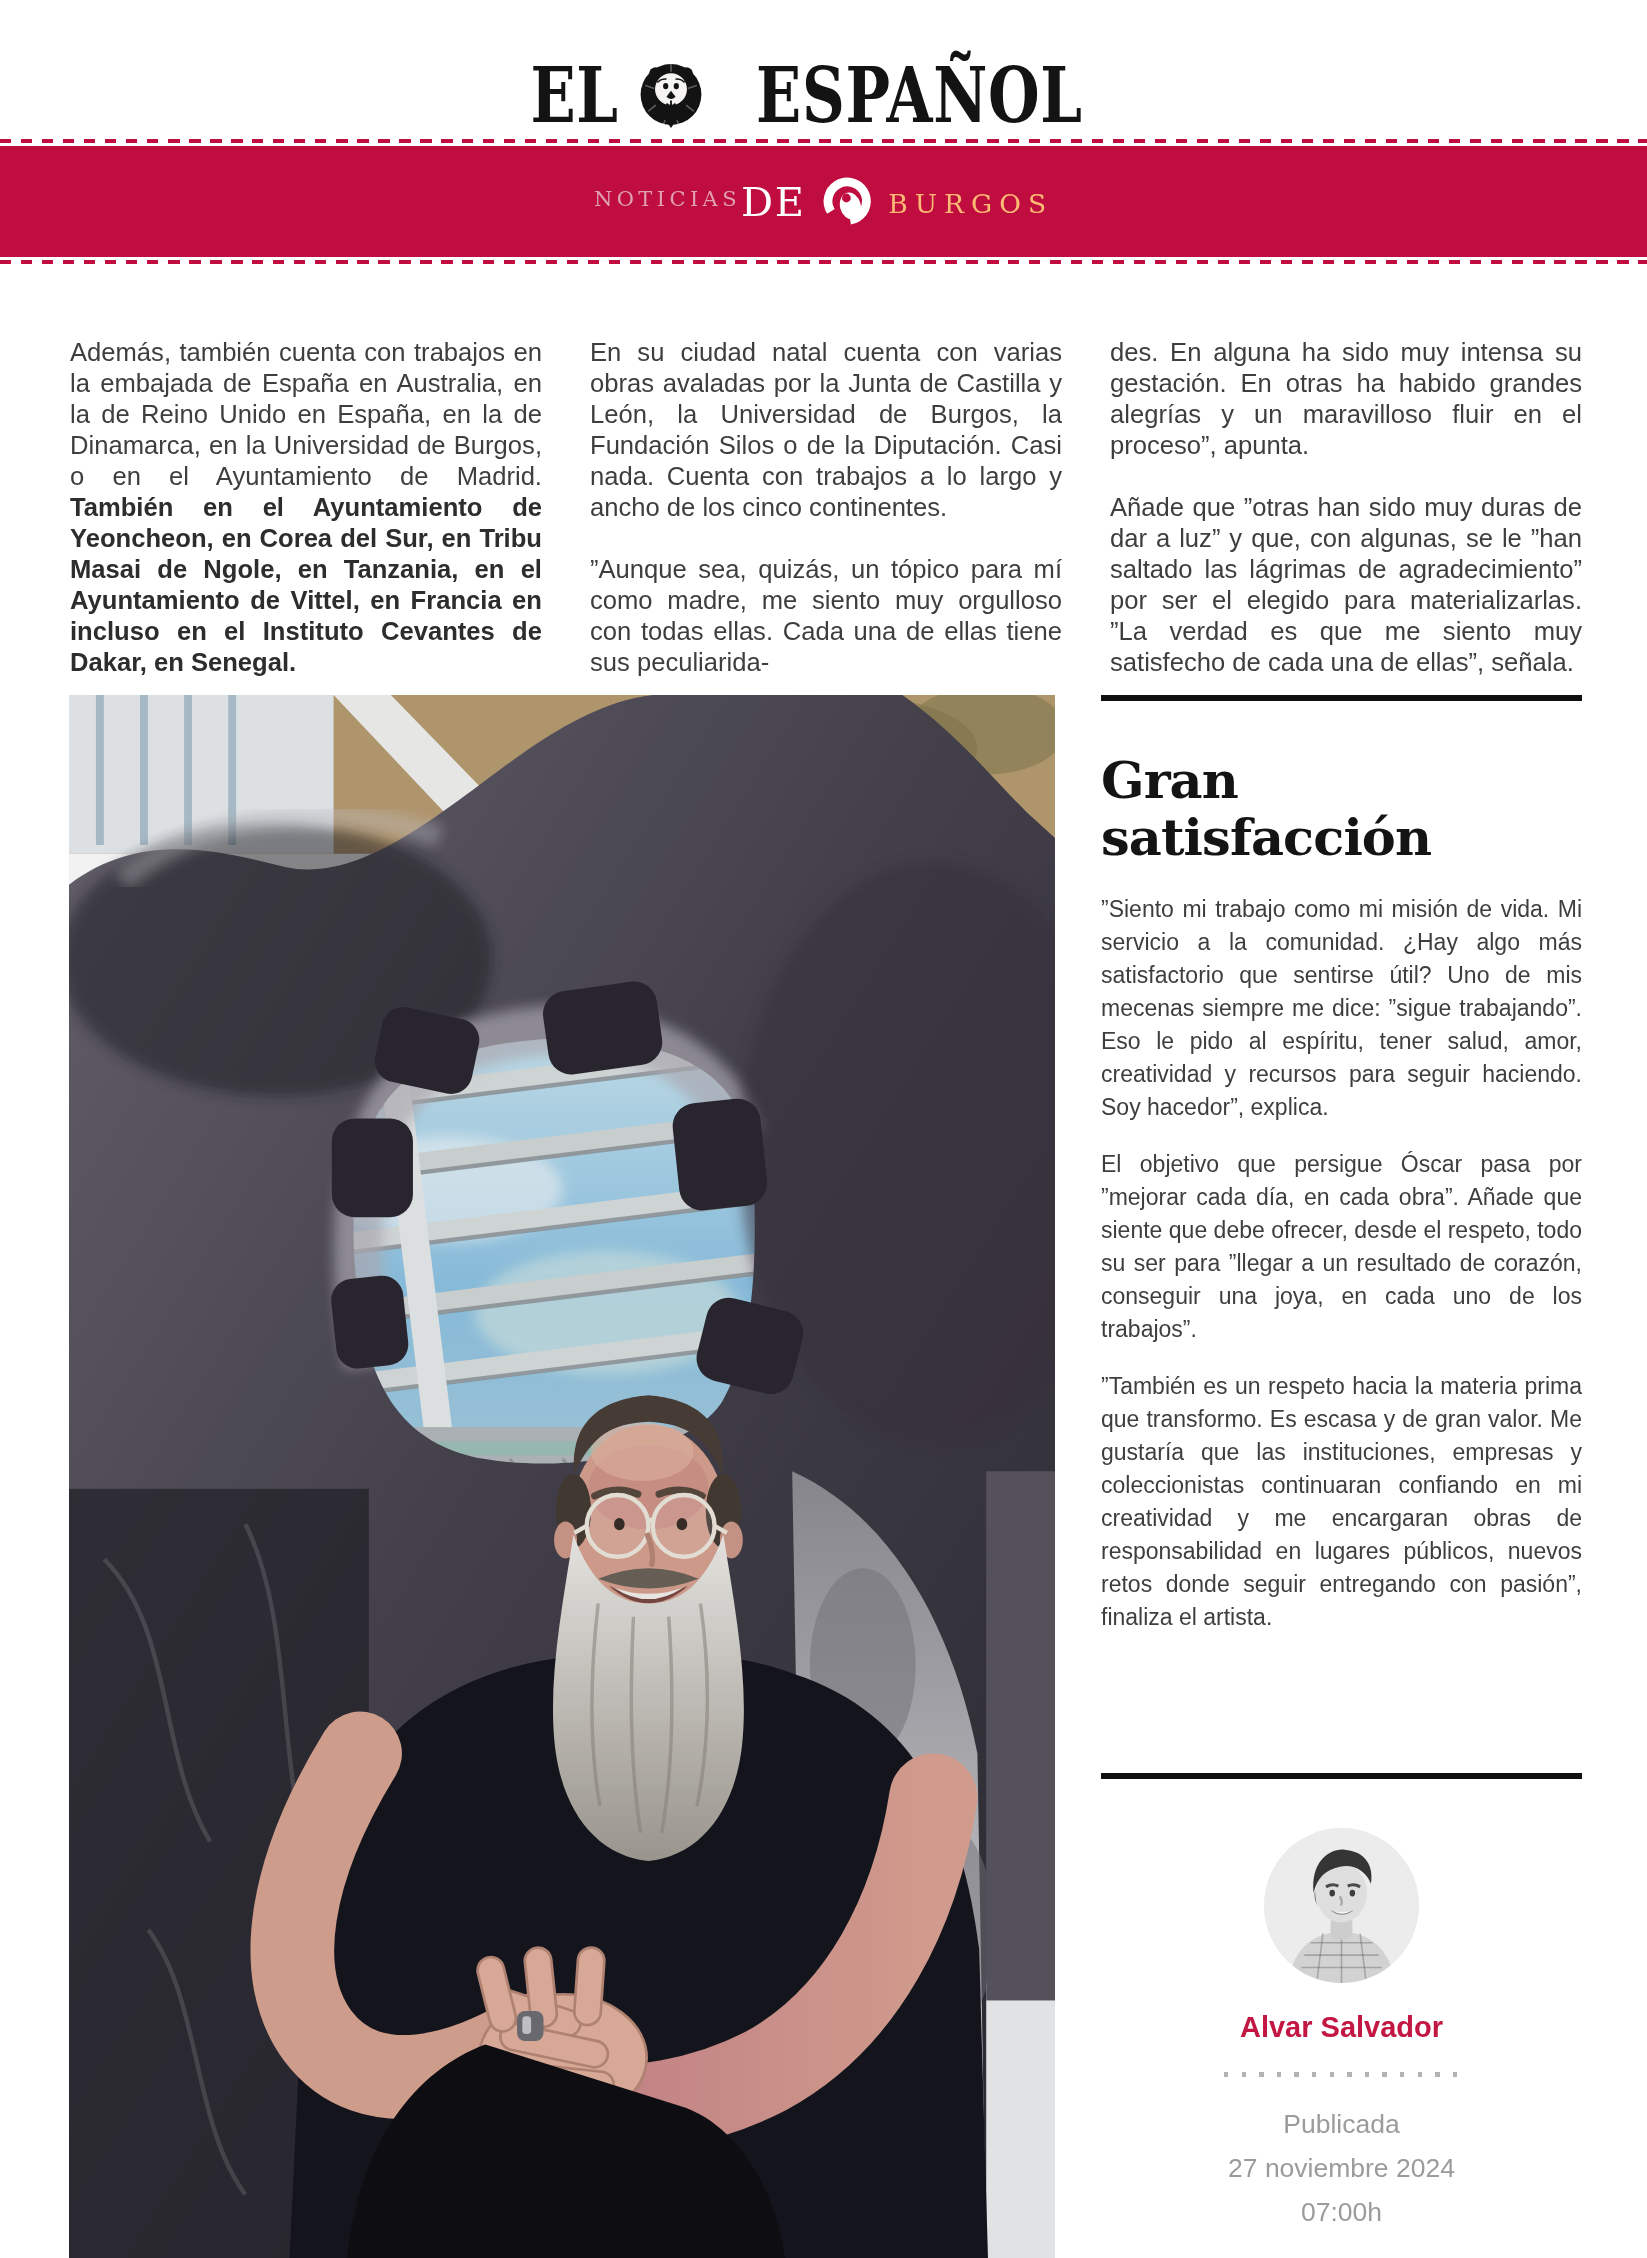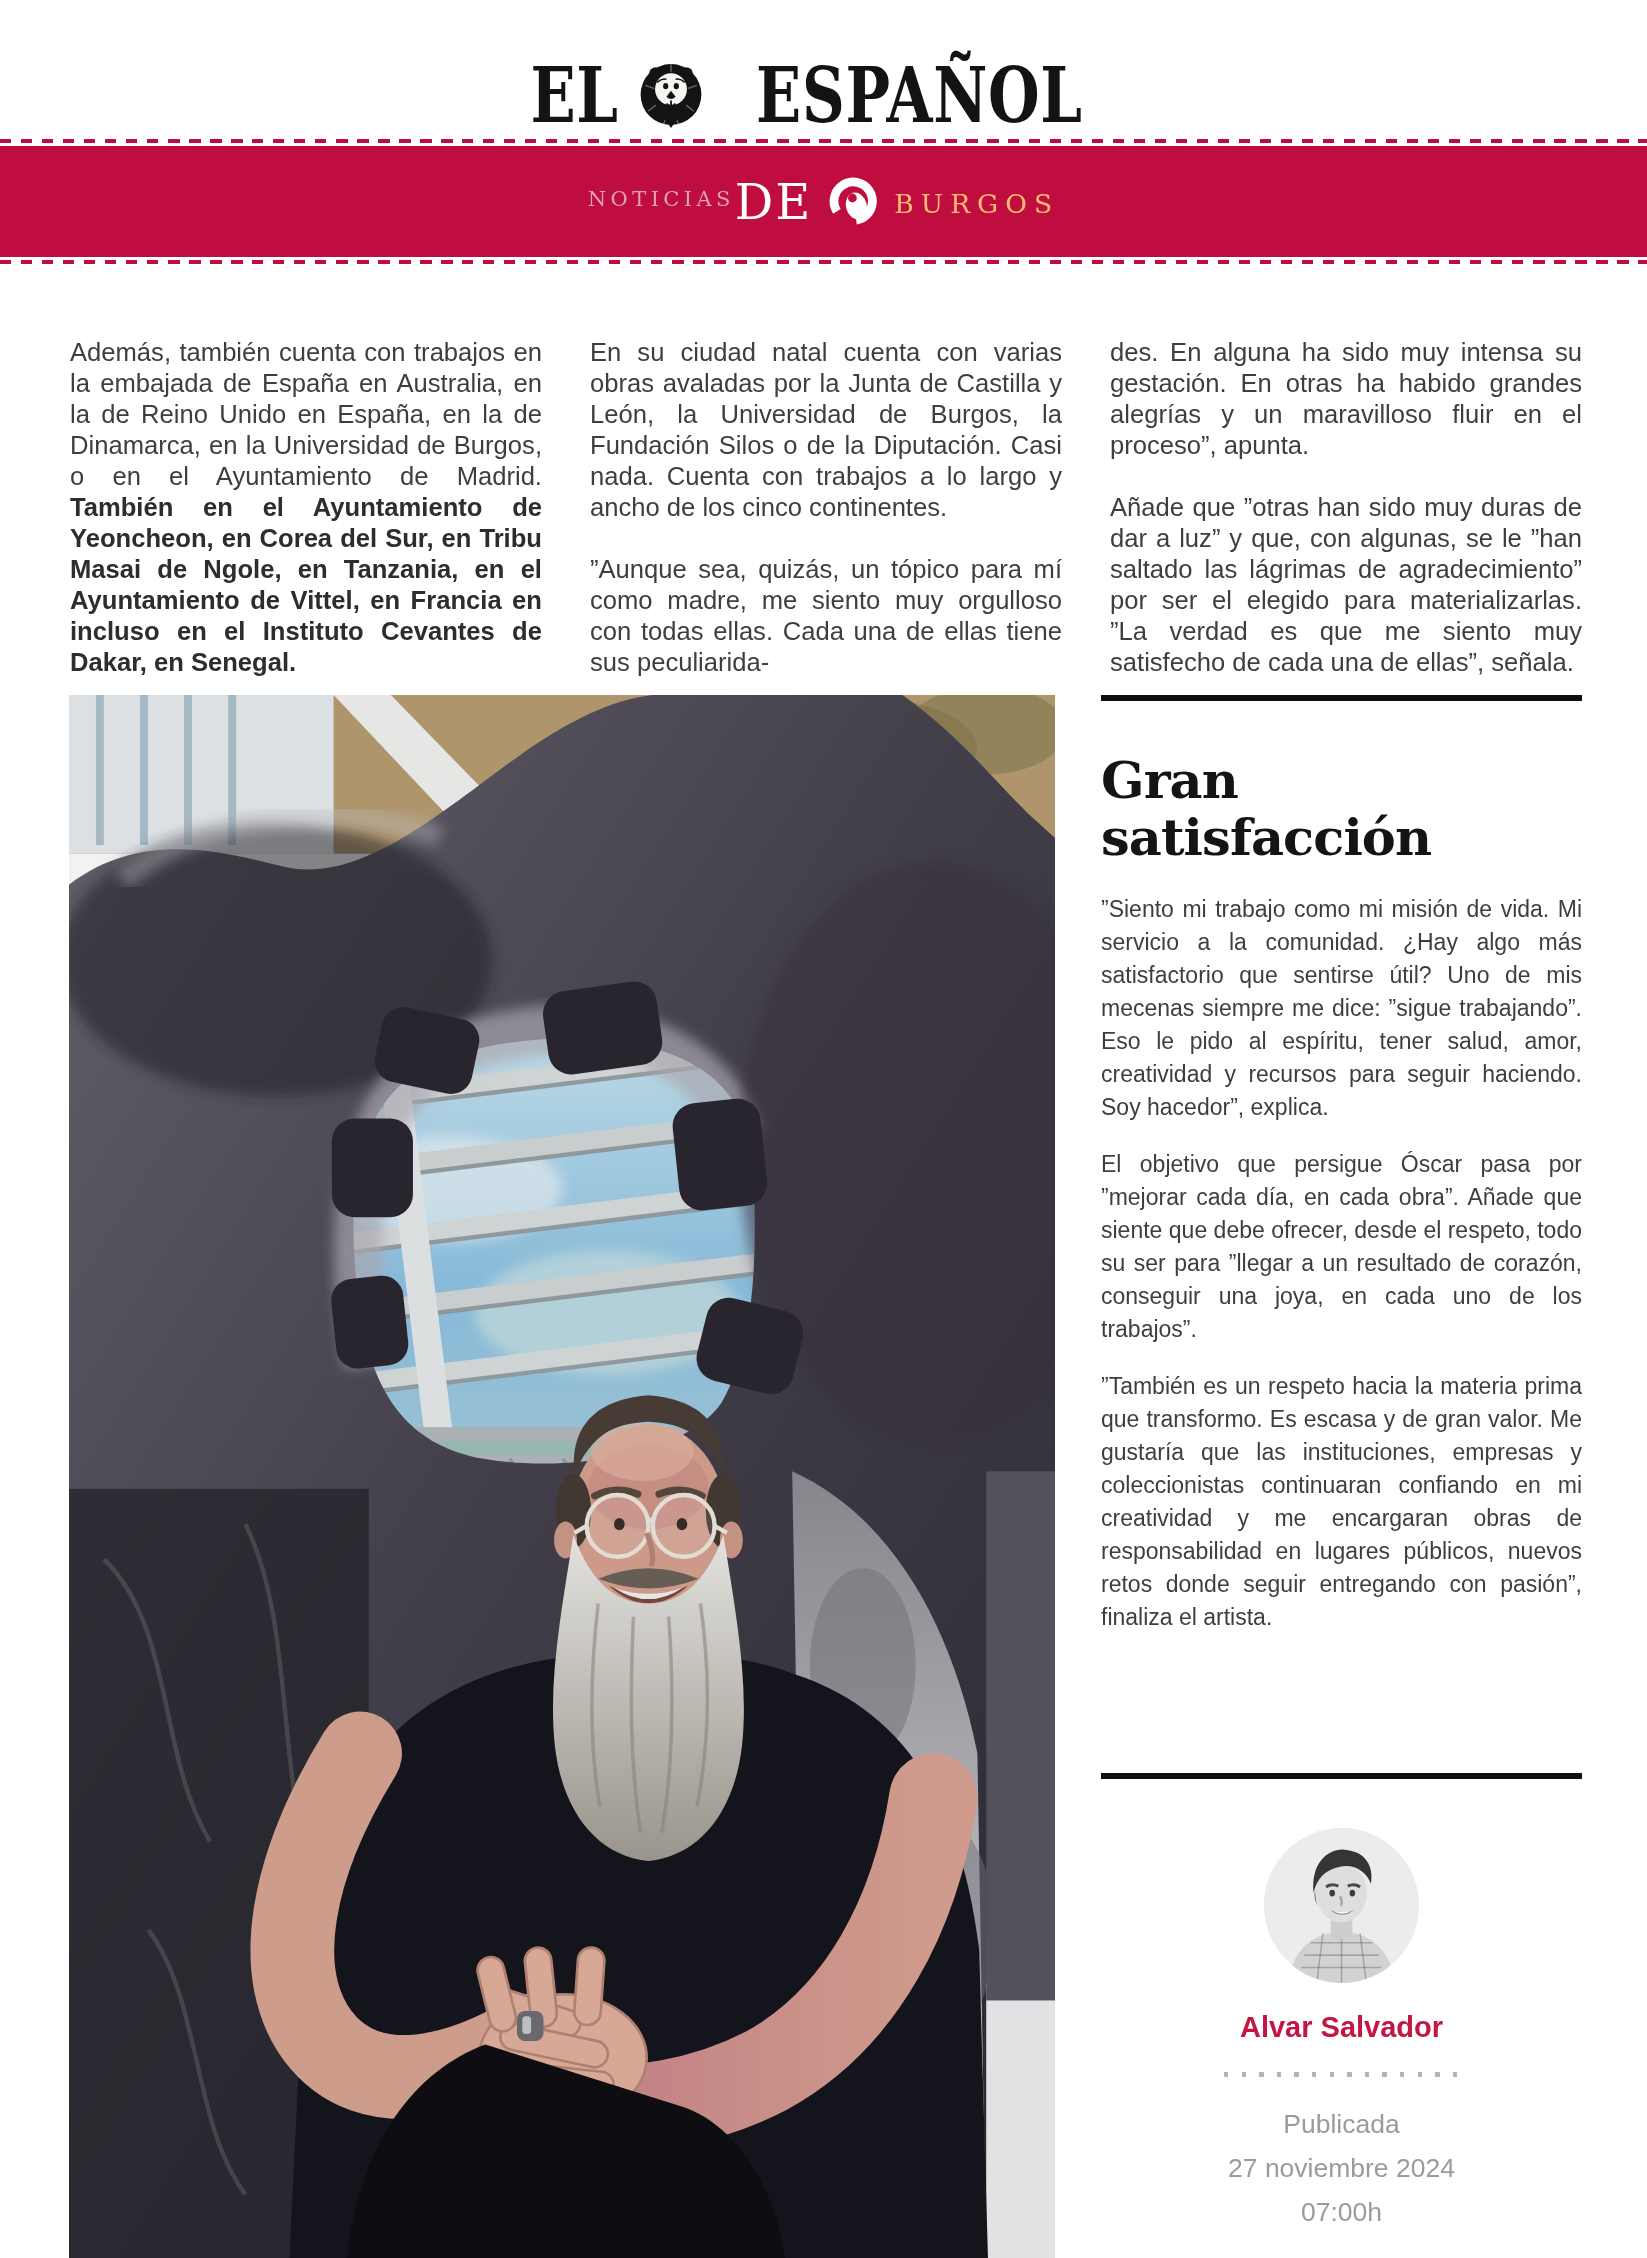--- a/index.html
+++ b/index.html
@@ -15,21 +15,21 @@
   
   .band{position:absolute;top:146px;left:0;width:100%;height:111px;background:#c00d3f;
         display:flex;flex-direction:row;align-items:center;justify-content:center;}
   .band::before,.band::after{content:"";position:absolute;left:0;right:0;height:4.4px;
         background:repeating-linear-gradient(90deg,#c00d3f 0 11.5px,rgba(192,13,63,0) 11.5px 21px);}
   .band::before{top:-7px}
   .band::after{bottom:-7px}
   .band .kicker{font-family:"DejaVu Serif",serif;font-size:21px;letter-spacing:4.4px;
         color:#dea2b4;line-height:1;margin-bottom:3.5px;}
   .band-row{display:flex;align-items:center;line-height:1;}
-  .band .de{font-family:"DejaVu Serif",serif;font-size:48px;color:#fff;letter-spacing:1.8px;margin-right:14px;}
+  .band .de{font-family:"DejaVu Serif",serif;font-size:40px;color:#fff;letter-spacing:1.8px;margin-right:14px;}
   .emblem{width:56px;height:56px;margin-right:12.4px;flex:0 0 auto;}
   .band .region{font-family:"DejaVu Serif",serif;font-size:44px;color:#fff;letter-spacing:1.8px;}
   .band .city{font-family:"DejaVu Serif",serif;font-size:26.5px;letter-spacing:7px;
         color:#fdba74;line-height:1;margin-top:5.3px;}
   
   .intro{position:absolute;top:337px;left:70px;width:1511px;display:flex;gap:48px;}
   .intro .col{width:472px;flex:0 0 auto;font-size:25.6px;line-height:31px;text-align:justify;}
   .intro p{margin:0;}
   .intro p + p{margin-top:31px;}
   .intro strong{font-weight:700;color:#2d2d2d;}

